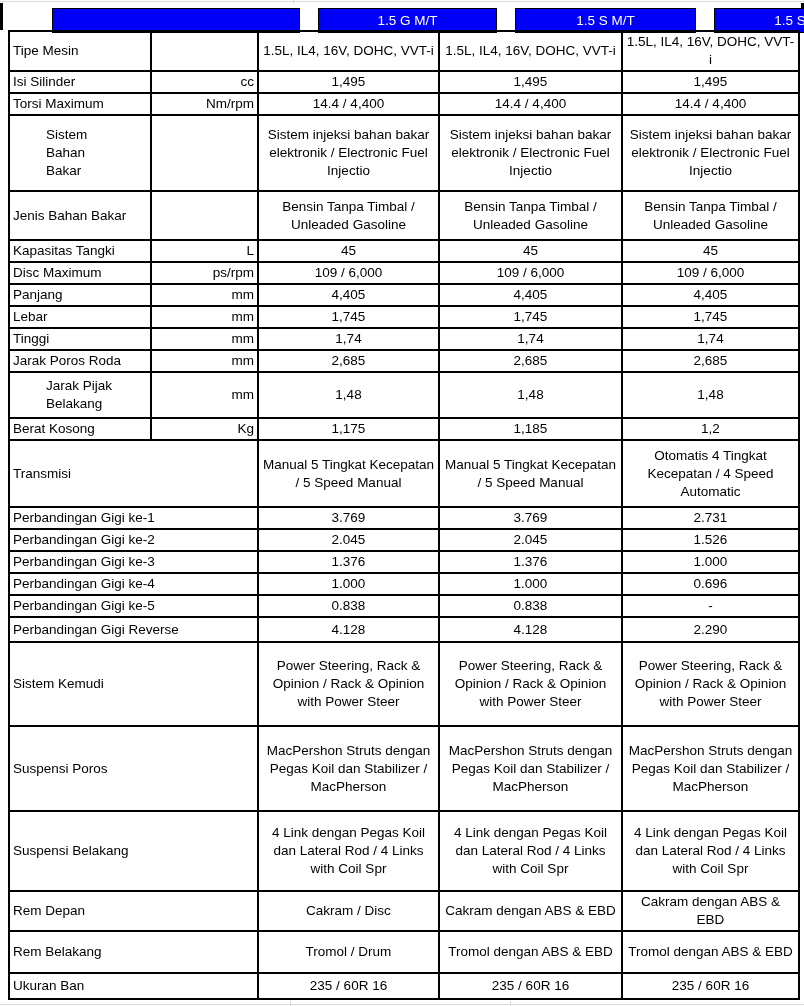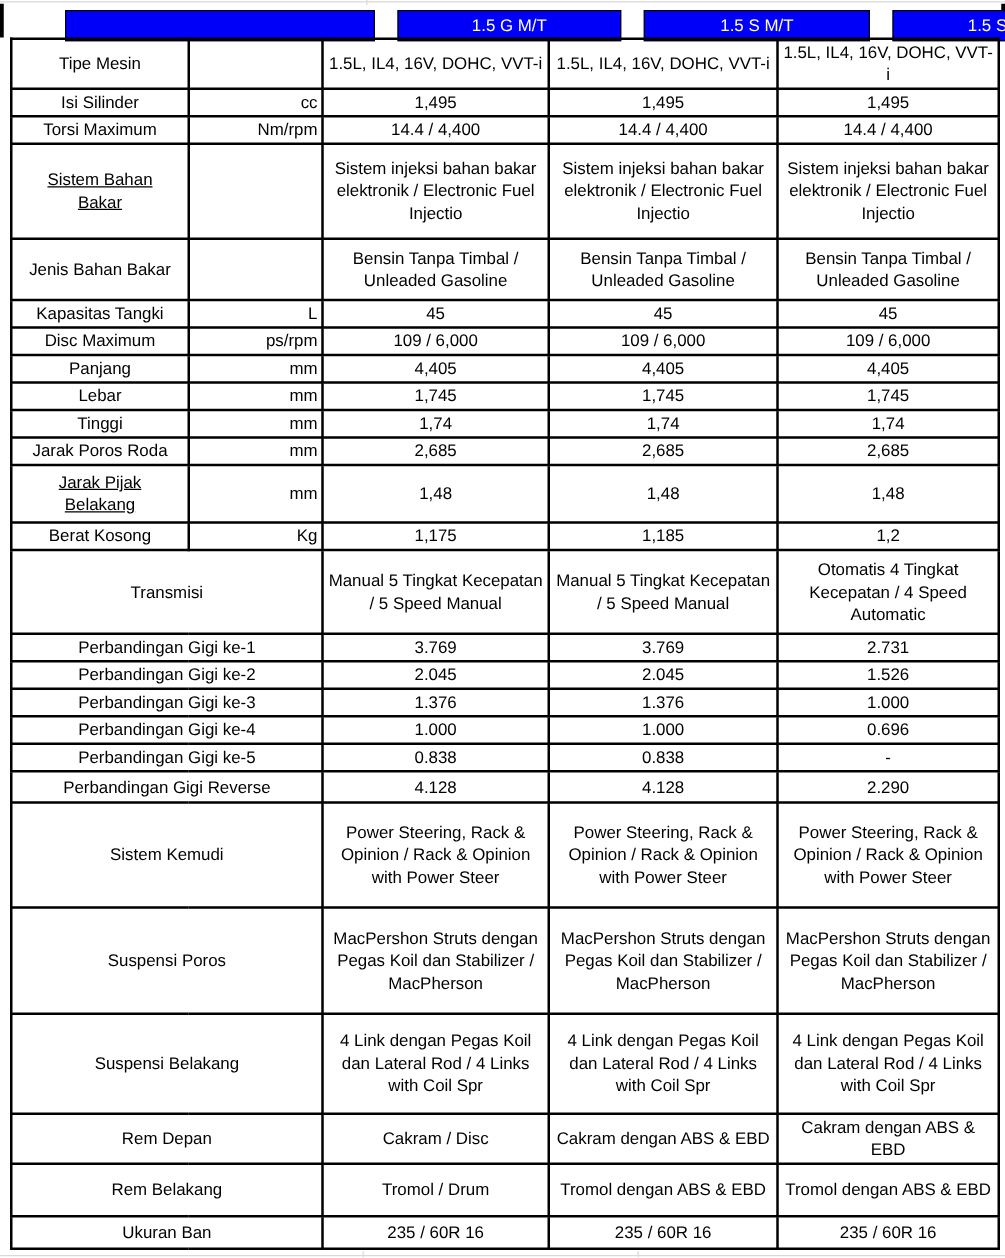--- a/index.html
+++ b/index.html
@@ -25,22 +25,22 @@
   .hcell{height:25px;box-sizing:border-box;background:#0000fa;border:1px solid #000;
          color:#fff;font-size:13.5px;display:flex;align-items:center;justify-content:center;
          white-space:nowrap;}
 
   
   table.spec{position:absolute;left:8px;top:30px;width:790px;
              border-collapse:collapse;table-layout:fixed;border:2px solid #000;}
   table.spec td{border:2px solid #000;font-size:13.5px;line-height:18px;
                 vertical-align:middle;padding:1px 3px;box-sizing:border-box;
                 overflow:hidden;}
-  td.c-label{text-align:center;}
-  td.c-label.wrap{padding:1px 24px;text-decoration:underline;}
+  td.c-label{}
+  td.c-label.wrap{padding:1px 36px;}
   td.c-unit{text-align:right;padding-right:2px;white-space:nowrap;}
   td.c-val{text-align:center;padding:1px 4px;}
 </style>
 </head>
 <body>
 
 <div class="stage">
 
   <div class="gl gl-top"></div>
   <div class="gl gl-bottom"></div>

